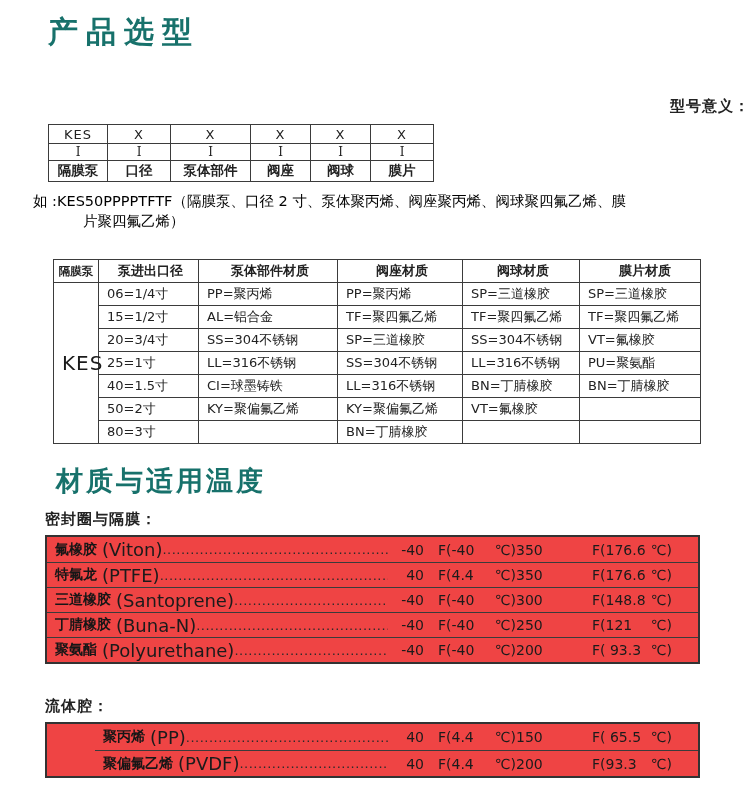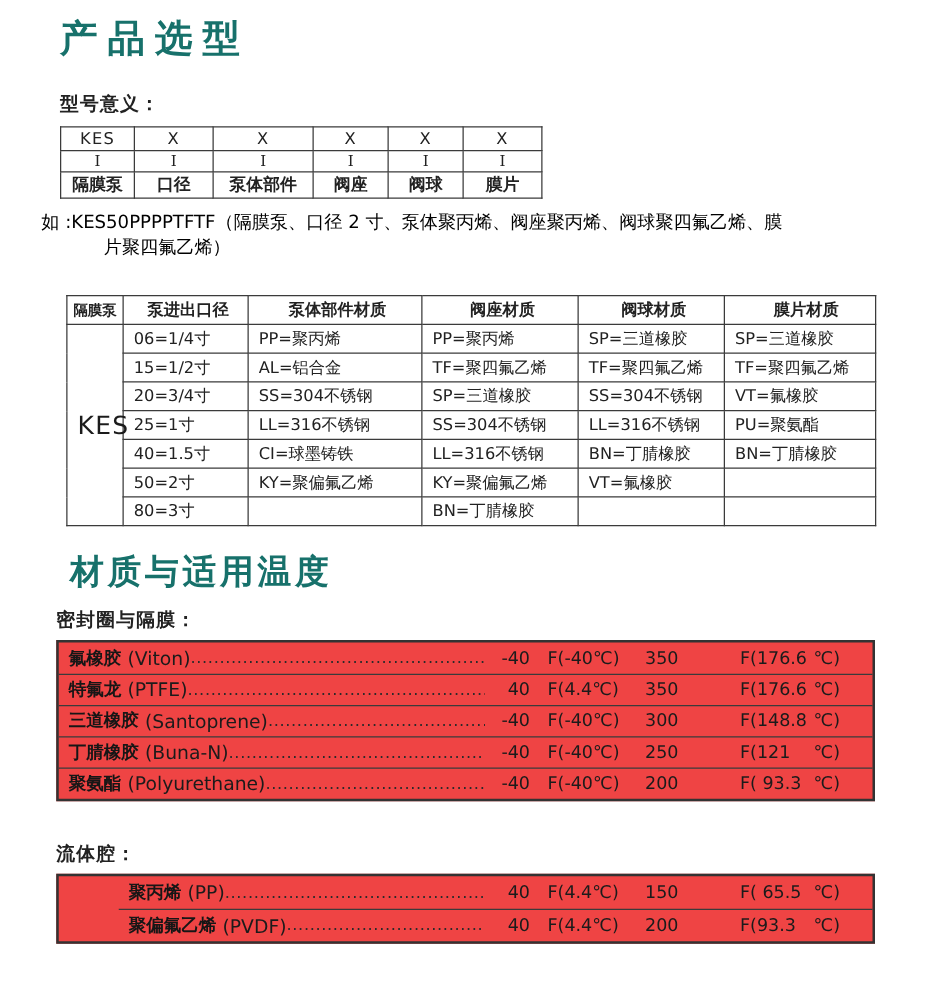--- a/index.html
+++ b/index.html
@@ -13,21 +13,21 @@
 
   .h1 {
     margin:0 0 0 48px; font-size:30px; line-height:36px; font-weight:bold;
     color:#17716b; letter-spacing:8px;
   }
   .h2 {
     margin:20px 0 0 56px; font-size:27px; line-height:33px; font-weight:bold;
     color:#17716b; letter-spacing:3px;
   }
   .lbl { font-size:15px; font-weight:bold; letter-spacing:1px; color:#222; }
-  .lbl-model { margin:24px 0 0 48px; }
+  .lbl-model { margin:47px 0 0 48px;text-align:right; }
   .lbl-seal  { margin:13px 0 0 45px; }
   .lbl-fluid { margin:33px 0 0 45px; }
 
   
   table { border-collapse:collapse; table-layout:fixed; }
   .code-table { margin:8px 0 0 48px; width:385px; }
   .code-table td {
     border:1px solid #3b3b3b; text-align:center; padding:0;
     font-size:13px; color:#222;
   }
@@ -51,24 +51,24 @@
     text-align:center; font-size:20px; font-weight:500; letter-spacing:1px; color:#1b1b1b;
   }
   .sel-table td { font-weight:400; }
 
   
   .temp-table { margin:6px 0 0 45px; width:655px; border:2px solid #333; background:#ef4444; }
   .trow { display:flex; align-items:center; height:25px; border-top:1px solid #3b3b3b; padding-left:8px; }
   .trow:first-child { border-top:none; }
   .temp-table.fluid .trow { height:26px;margin-left:48px; }
   .tname { font-weight:bold; font-size:14px; white-space:nowrap; color:#161616; }
-  .ten   { font-size:15px; margin-left:5px; white-space:nowrap; font-weight:500; }
+  .ten   { font-size:18px; margin-left:5px; white-space:nowrap; font-weight:500; }
   .dots  { flex:1 1 auto; overflow:hidden; white-space:nowrap; font-size:13px; letter-spacing:0.5px; color:#2a2a2a; }
   .vminf { flex:0 0 36px; text-align:right; font-size:14px; white-space:nowrap; }
-  .vminc { flex:0 0 92px; display:flex; padding-left:14px; font-size:14px; white-space:nowrap; }
+  .vminc { flex:0 0 92px; display:flex; justify-content:space-between; padding-left:14px; font-size:14px; white-space:nowrap; }
   .vmaxf { flex:0 0 64px; text-align:left; font-size:14px; white-space:nowrap; }
   .vmaxc { flex:0 0 118px; display:flex; justify-content:space-between; padding-left:12px; padding-right:26px; font-size:14px; white-space:nowrap; }
   .vminc span, .vmaxc span { font-style:normal; }
 </style>
 </head>
 <body>
 
 <div class="page">
 
   <div class="h1">产品选型</div>

